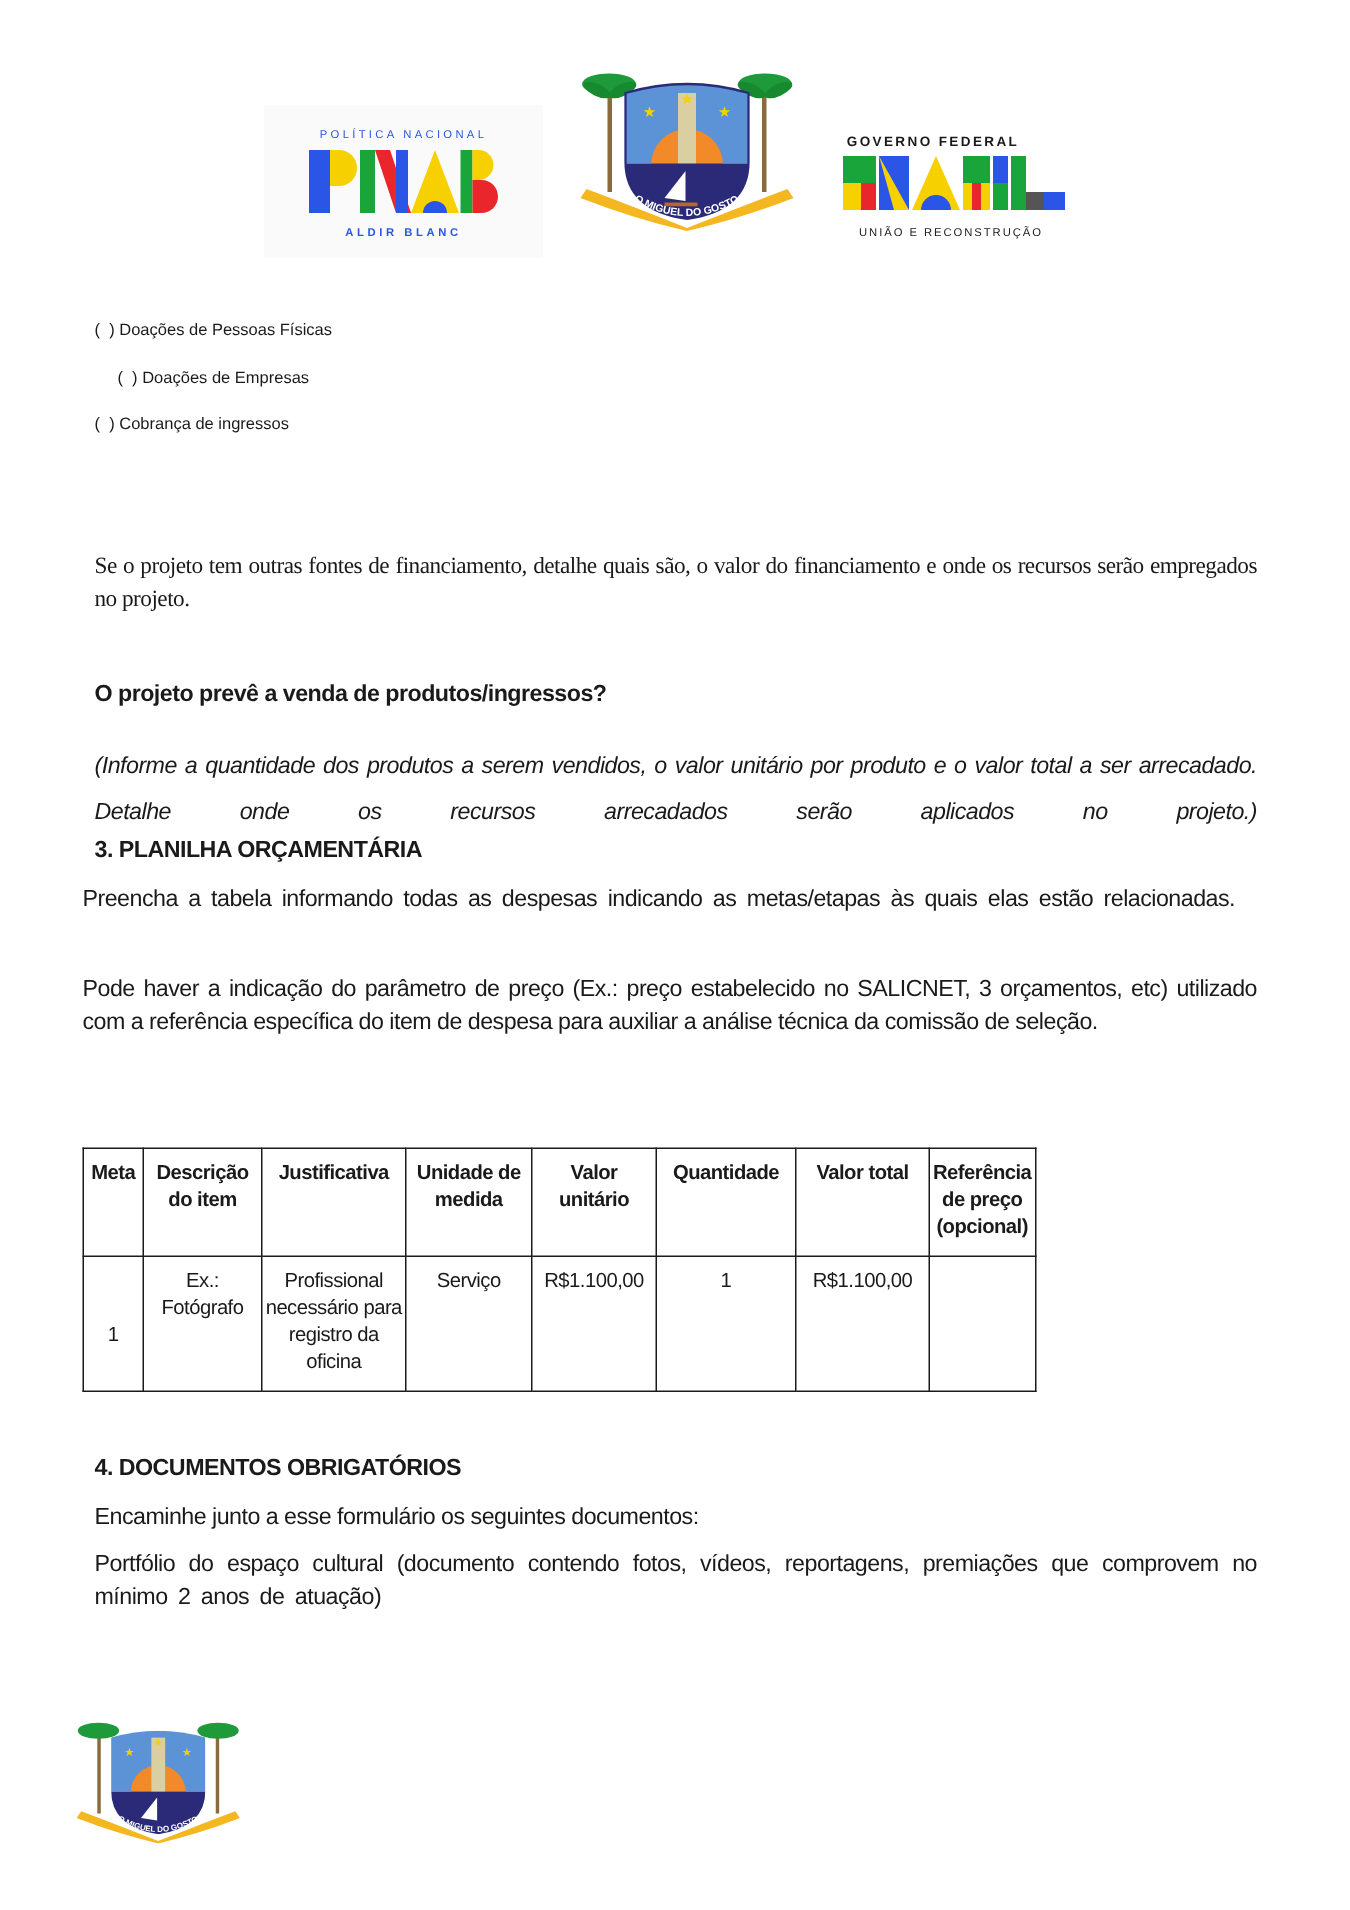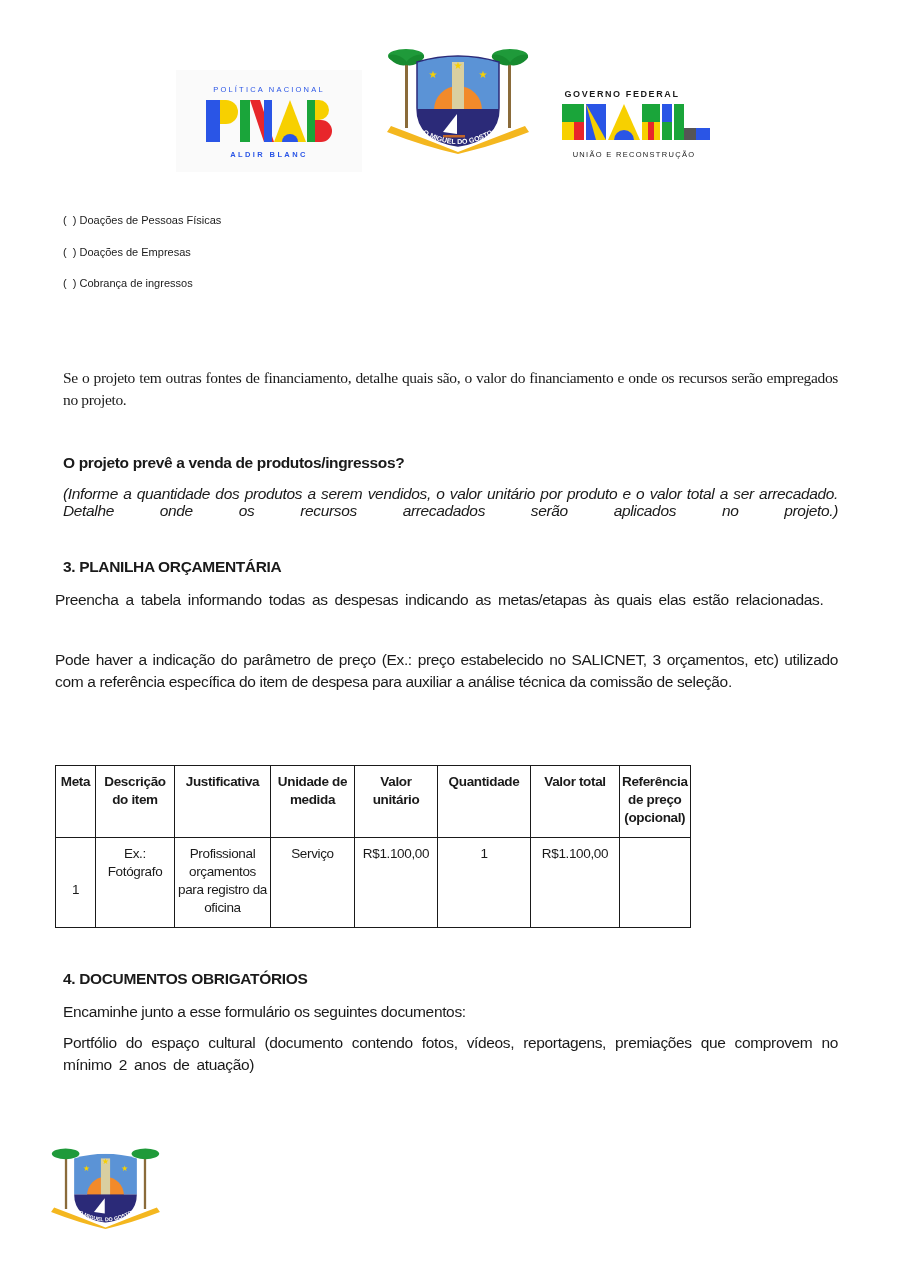--- a/index.html
+++ b/index.html
@@ -122,34 +122,34 @@
     <rect x="136" y="42" width="14" height="12" fill="#2a55e6"></rect>
     <text x="74" y="71" text-anchor="middle" font-family="Liberation Sans, sans-serif" font-size="7.5" letter-spacing="1.3" fill="#1a1a1a">UNIÃO E RECONSTRUÇÃO</text>
   </svg>
 </div>
 
 <div class="abs txt" style="left:63px; top:209px;">
   <div style="height:31.5px;">
     <span style="white-space:pre;">(  )</span>
     <span>Doações de Pessoas Físicas</span>
   </div>
-  <div style="height:31.5px;">
+  <div style="height:31.5px;text-align:center;">
     <span style="white-space:pre;">(  )</span>
     <span>Doações de Empresas</span>
   </div>
   <div style="height:31.5px;">
     <span style="white-space:pre;">(  )</span>
     <span>Cobrança de ingressos</span>
   </div>
 </div>
 
 <div class="abs narrow just" style="left:63px; top:367px; width:775px; line-height:22px;font-family:Liberation Serif, serif;">Se o projeto tem outras fontes de financiamento, detalhe quais são, o valor do financiamento e onde os recursos serão empregados no projeto.</div>
 
 <div class="abs narrow bold" style="left:63px; top:452px; width:775px; line-height:22px;">O projeto prevê a venda de produtos/ingressos?</div>
-<div class="abs narrow ital just-full" style="left:63px; top:485px; width:775px; line-height:17px;">(Informe a quantidade dos produtos a serem vendidos, o valor unitário por produto e o valor total a ser arrecadado. Detalhe onde os recursos arrecadados serão aplicados no projeto.)</div>
+<div class="abs narrow ital just-full" style="left:63px; top:495px; width:775px; line-height:31px;">(Informe a quantidade dos produtos a serem vendidos, o valor unitário por produto e o valor total a ser arrecadado. Detalhe onde os recursos arrecadados serão aplicados no projeto.)</div>
 
 <div class="abs narrow bold" style="left:63px; top:558px;">3. PLANILHA ORÇAMENTÁRIA</div>
 <div class="abs narrow just" style="left:55px; top:589px; width:783px; line-height:22px; word-spacing:3px;">Preencha a tabela informando todas as despesas indicando as metas/etapas às quais elas estão relacionadas.</div>
 <div class="abs narrow just" style="left:55px; top:649px; width:783px; line-height:22px;">Pode haver a indicação do parâmetro de preço (Ex.: preço estabelecido no SALICNET, 3 orçamentos, etc) utilizado com a referência específica do item de despesa para auxiliar a análise técnica da comissão de seleção.</div>
 
 <table id="budget-table" class="abs narrow">
   <thead>
     <tr>
       <th style="width:40px;">Meta</th>
       <th style="width:79px;">Descrição do item</th>
@@ -158,21 +158,21 @@
       <th style="width:83px;">Valor unitário</th>
       <th style="width:93px;">Quantidade</th>
       <th style="width:89px;">Valor total</th>
       <th style="width:69px;">Referência de preço (opcional)</th>
     </tr>
   </thead>
   <tbody>
     <tr>
       <td class="meta-cell" style="font-weight:normal;">1</td>
       <td>Ex.: Fotógrafo</td>
-      <td>Profissional orçamentos para registro da oficina</td>
+      <td>Profissional necessário para registro da oficina</td>
       <td>Serviço</td>
       <td>R$1.100,00</td>
       <td>1</td>
       <td>R$1.100,00</td>
       <td></td>
     </tr>
   </tbody>
 </table>
 
 <div class="abs narrow bold" style="left:63px; top:970px;">4. DOCUMENTOS OBRIGATÓRIOS</div>

